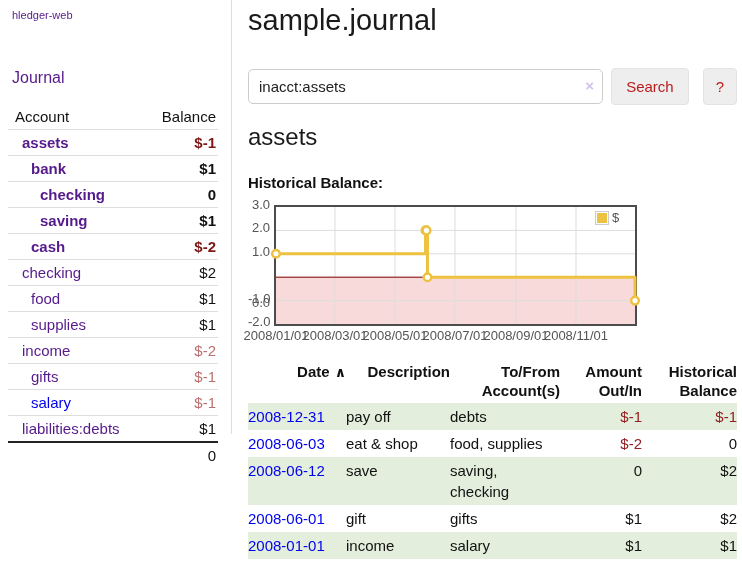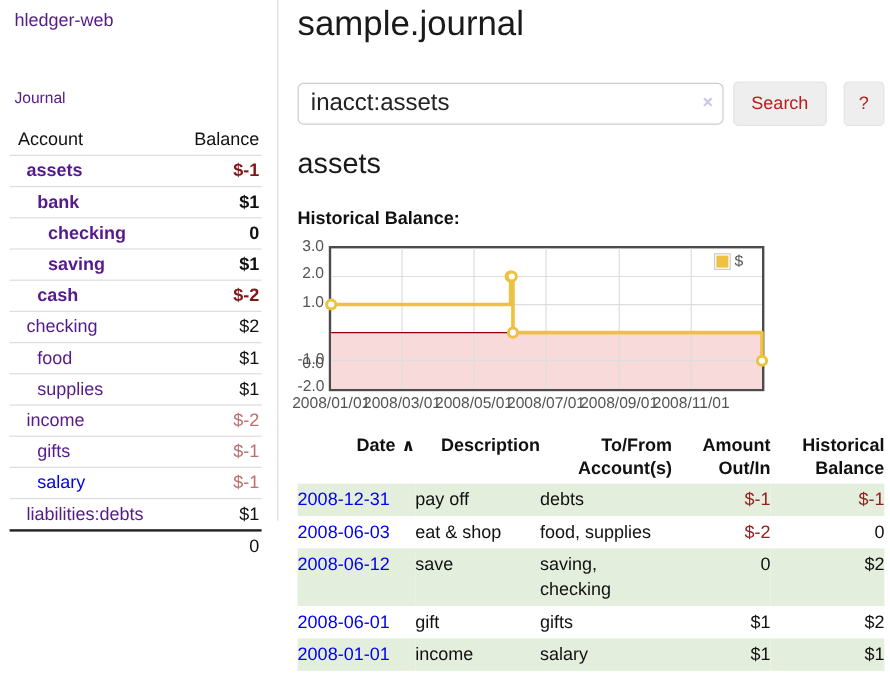--- a/index.html
+++ b/index.html
@@ -1,22 +1,22 @@
 <!DOCTYPE html>
 <html><head>
 <meta charset="utf-8">
 <style>
   html,body{margin:0;padding:0;background:#fff;}
   body{width:742px;height:582px;overflow:hidden;font-family:"Liberation Sans","DejaVu Sans",sans-serif;color:#111;-webkit-font-smoothing:antialiased;}
   a{text-decoration:none;cursor:pointer;}
 
   
   .sidebar{position:absolute;left:0;top:0;width:232px;height:434px;border-right:1px solid #ddd;box-sizing:border-box;}
-  .app-title{display:block;padding:9px 0 0 12px;font-size:15px;color:#551a8b;}
-  .journal-link{display:block;padding:48px 0 0 12px;font-size:13px;color:#551a8b;}
+  .app-title{display:block;padding:9px 0 0 12px;font-size:11px;color:#551a8b;}
+  .journal-link{display:block;padding:48px 0 0 12px;font-size:16px;color:#551a8b;}
   .acct-table{position:absolute;left:8px;top:104px;width:210px;border-collapse:collapse;font-size:15px;}
   .acct-table th,.acct-table td{padding:4px 0;line-height:17px;font-weight:normal;text-align:left;border-bottom:1px solid #ddd;}
   .acct-table th.bal-h,.acct-table td.bal{text-align:right;padding-right:2px;}
   .acct-table th{color:#111;}
   .acct-table td.acct{padding-left:14px;}
   .acct-table tr.ind1 td.acct{padding-left:14px;}
   .acct-table tr.ind2 td.acct{padding-left:23px;}
   .acct-table tr.ind3 td.acct{padding-left:32px;}
   .acct-table tr.boldrow td, .acct-table tr.boldrow a{font-weight:bold;}
   .acct-table a.purple{color:#551a8b;}
@@ -24,21 +24,21 @@
   .acct-table td.bal{color:#111;}
   .acct-table td.bal.neg-strong{color:#7f1717;}
   .acct-table td.bal.neg-soft{color:#bc6f6f;}
   .acct-table tr.total-row td{border-bottom:none;border-top:2px solid #222;font-weight:normal;}
 
   
   .main{position:absolute;left:248px;top:0;width:489px;height:582px;}
   .page-title{position:absolute;left:0;top:0;margin:0;font-size:29px;font-weight:500;color:#1a1a1a;line-height:40px;}
   .search-row{position:absolute;left:0;top:68px;width:489px;height:37px;display:flex;align-items:center;}
   .search-box{position:relative;width:366px;height:35px;box-sizing:border-box;}
-  .search-input{width:100%;height:100%;box-sizing:border-box;border:1px solid #ccc;border-radius:5px;font-family:inherit;font-size:20px;color:#222;padding:0 28px 0 10px;outline:none;}
+  .search-input{width:100%;height:100%;box-sizing:border-box;border:1px solid #ccc;border-radius:5px;font-family:inherit;font-size:15px;color:#222;padding:0 28px 0 10px;outline:none;}
   .clear-icon{position:absolute;right:9px;top:8px;font-size:15px;font-weight:bold;color:#cfc3e8;line-height:18px;}
   .btn{margin-left:8px;background:#eeeeee;border:1px solid #e3e3e3;border-radius:4px;font-family:inherit;font-size:15px;color:#b91c1c;padding:8px 14px;line-height:19px;cursor:pointer;}
   .btn.help{margin-left:14px;padding:8px 12px;}
   .acct-heading{position:absolute;left:0;top:120px;margin:0;font-size:24px;font-weight:500;color:#1a1a1a;line-height:34px;}
   .chart-label{position:absolute;left:0;top:173px;font-size:15px;font-weight:bold;color:#111;line-height:20px;}
 
   
   .chart{position:absolute;left:0;top:198px;width:489px;height:150px;}
   .chart .plot{position:absolute;left:26px;top:7px;width:359px;height:117px;border:2px solid #4c4c4c;background:#fff;}
   .chart .plot svg{overflow:visible;display:block;}

